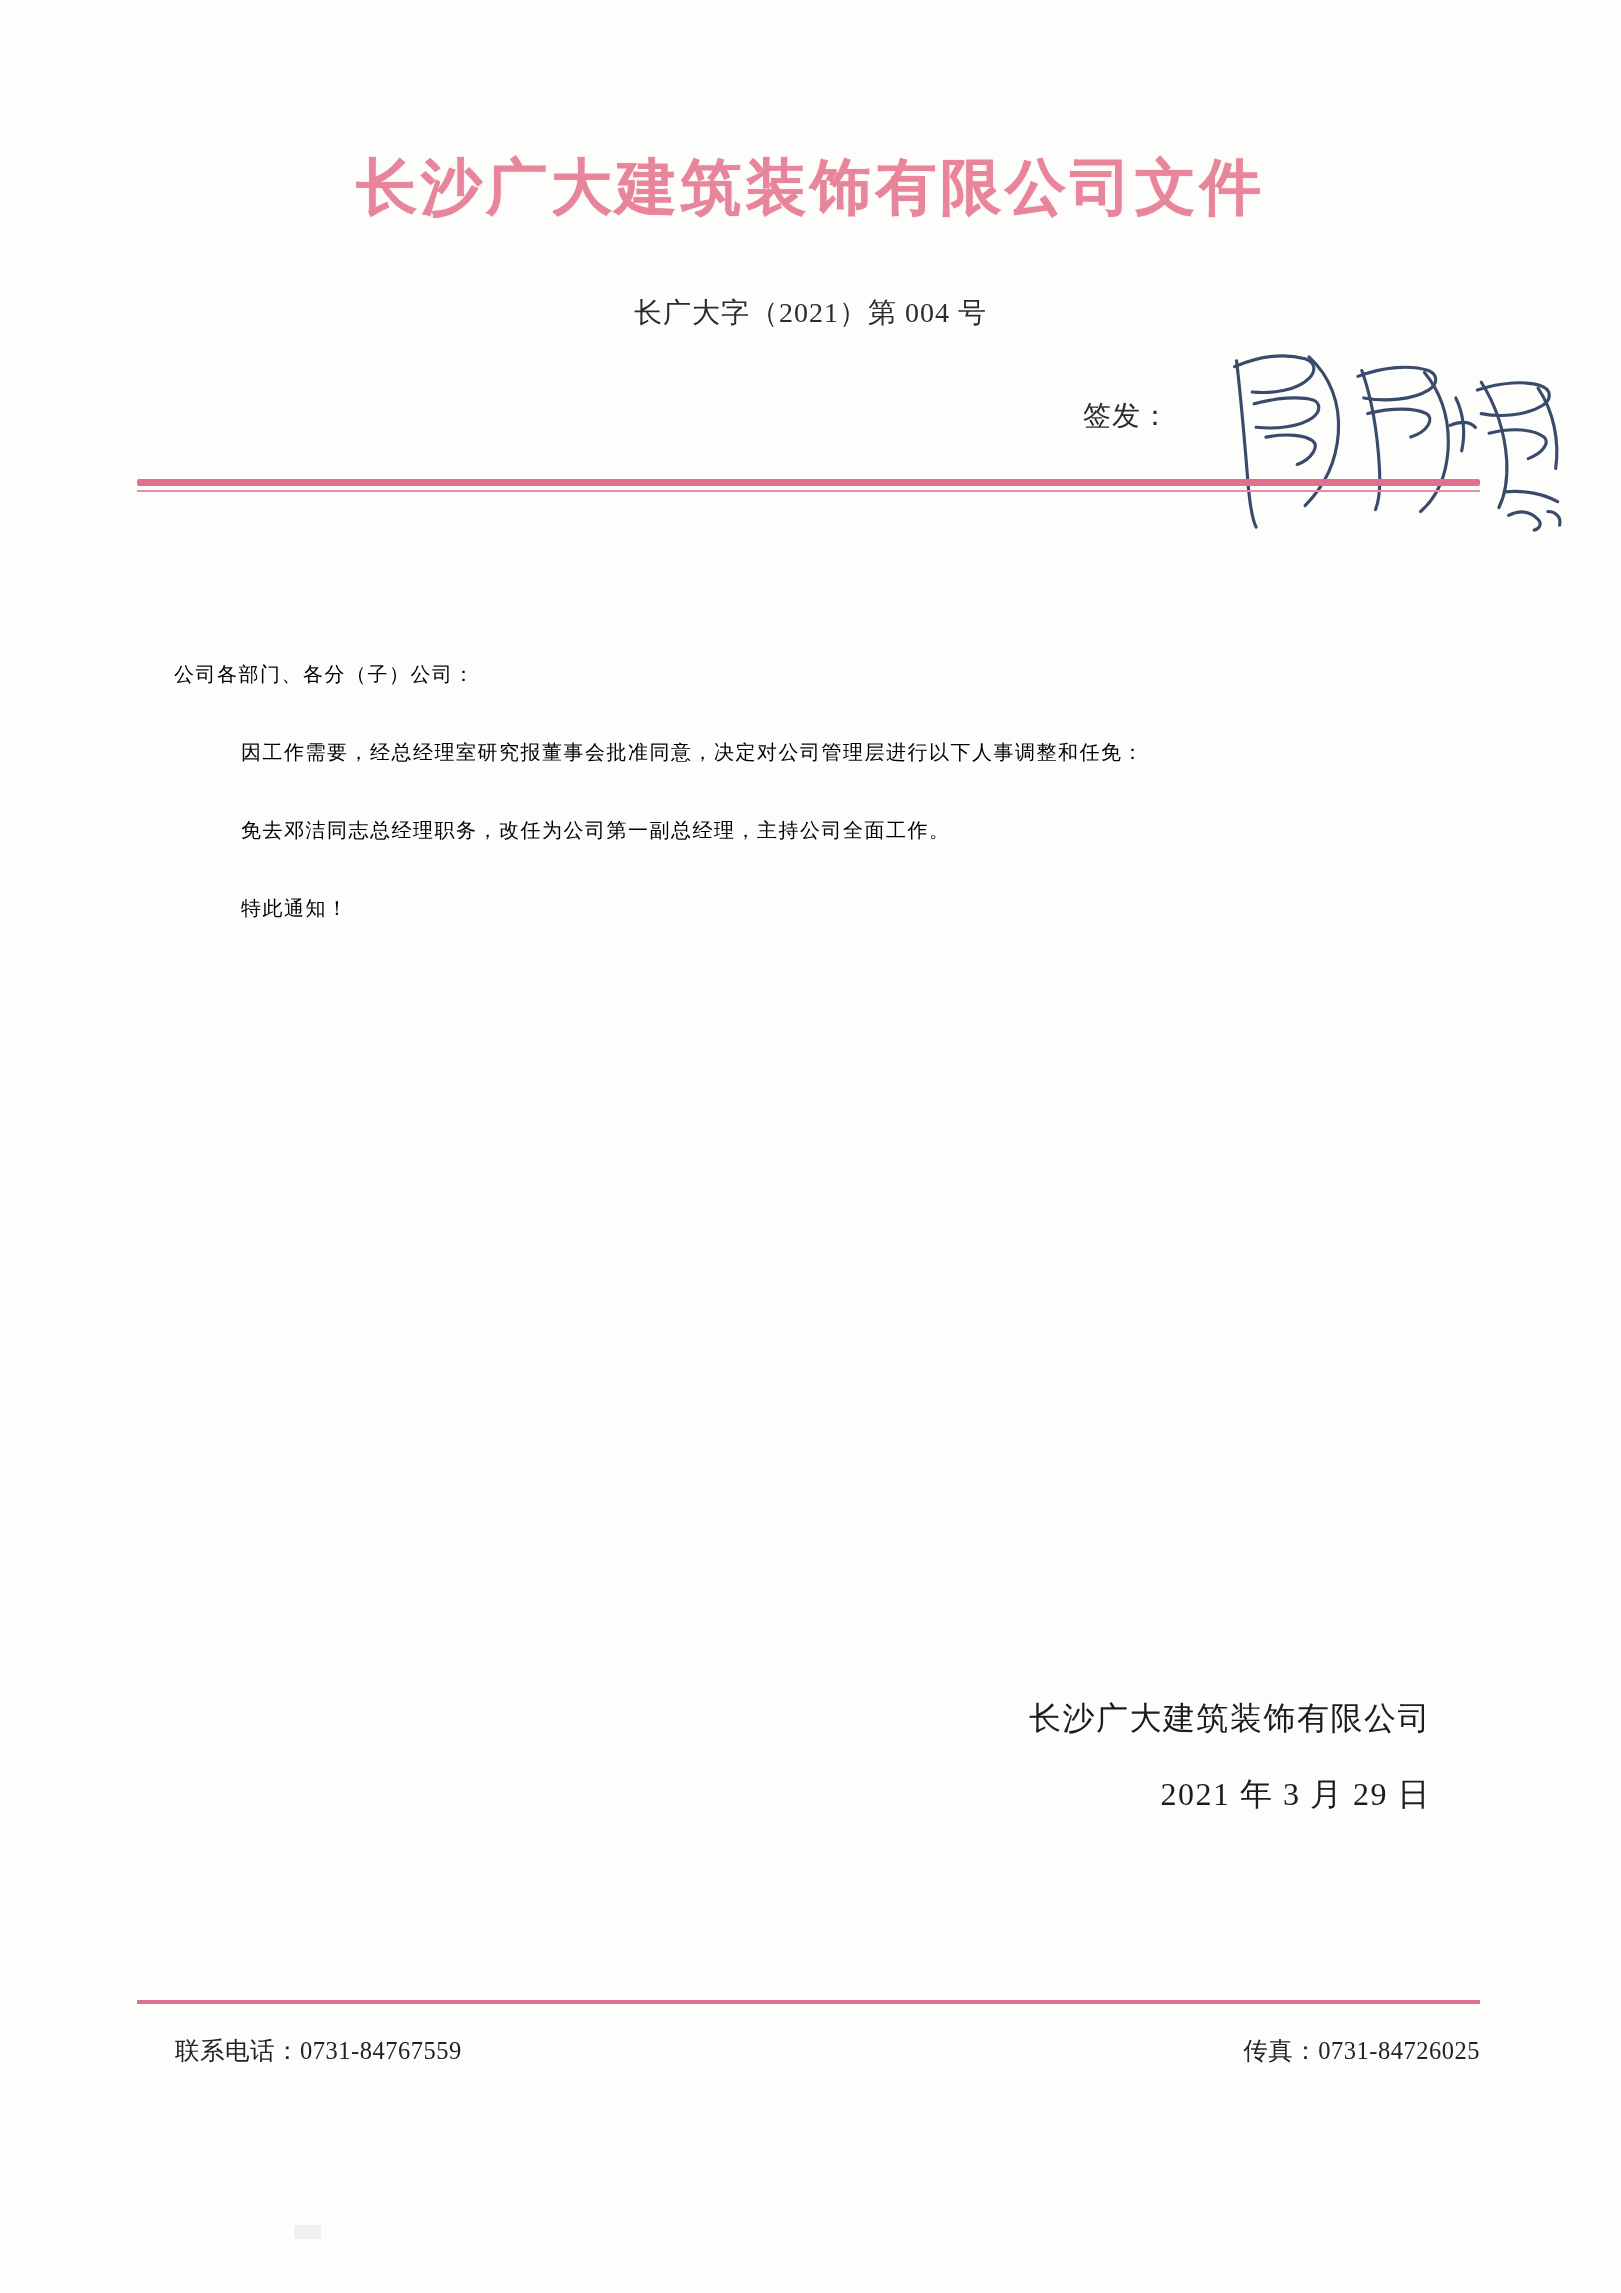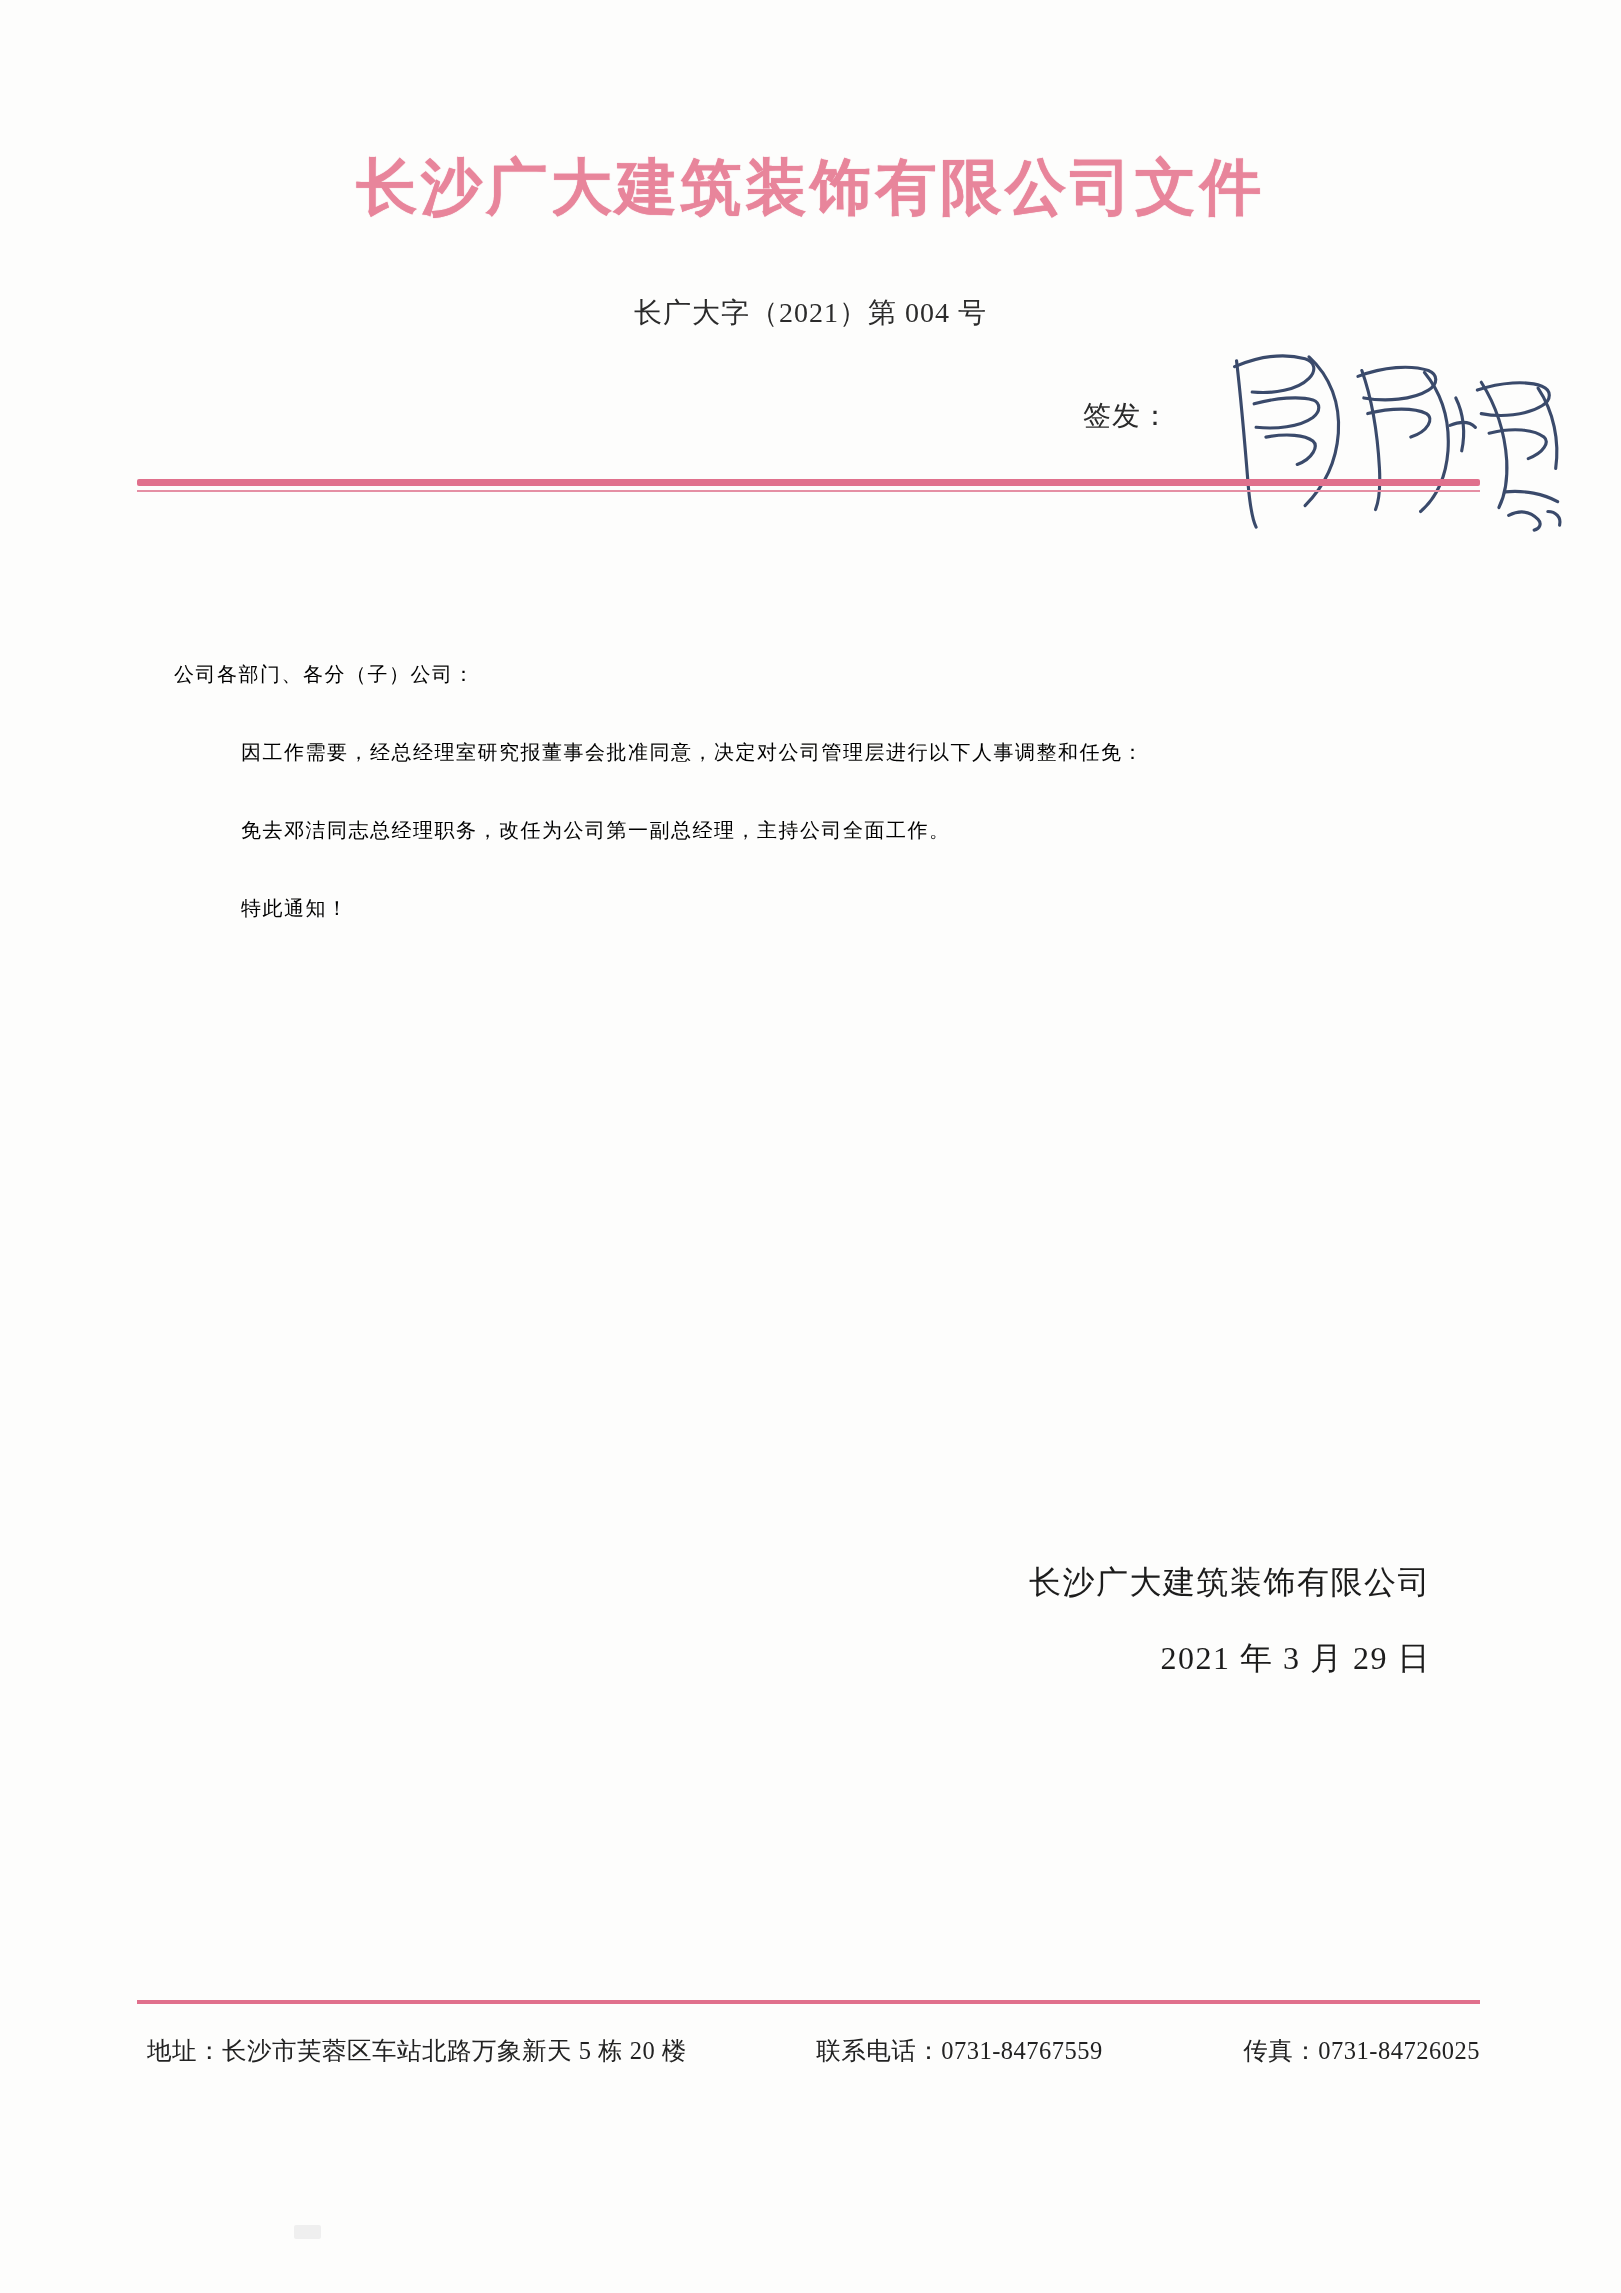--- a/index.html
+++ b/index.html
@@ -121,21 +121,21 @@
     margin: 0;
     text-align: justify;
   }
   .body-block p.indent {
     text-indent: 67px;
   }
 
   
   .signoff {
     position: absolute;
-    top: 1544px;
+    top: 1680px;
     left: 0;
     width: 1431px;
     text-align: right;
     font-size: 32px;
     line-height: 76px;
     letter-spacing: 1.5px;
     color: #1c1c1c;
   }
 
   
@@ -222,21 +222,20 @@
   </div>
 
   <div class="signoff">
     <div>长沙广大建筑装饰有限公司</div>
     <div>2021 年 3 月 29 日</div>
   </div>
 
   <div class="footer-rule"></div>
 
   <div class="footer-line">
-    <span class="addr">地址：长沙市芙蓉区车站北路万象新天 5 栋 20 楼</span>
     <span class="tel">联系电话：0731-84767559</span>
     <span class="fax">传真：0731-84726025</span>
   </div>
 
   <div class="page-shadow-mark"></div>
 
 </div>
 
 
 </body></html>

